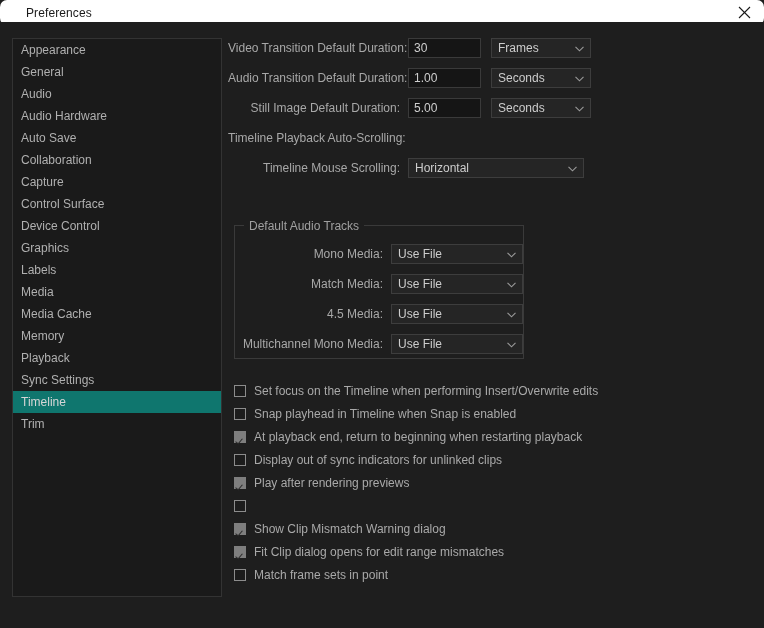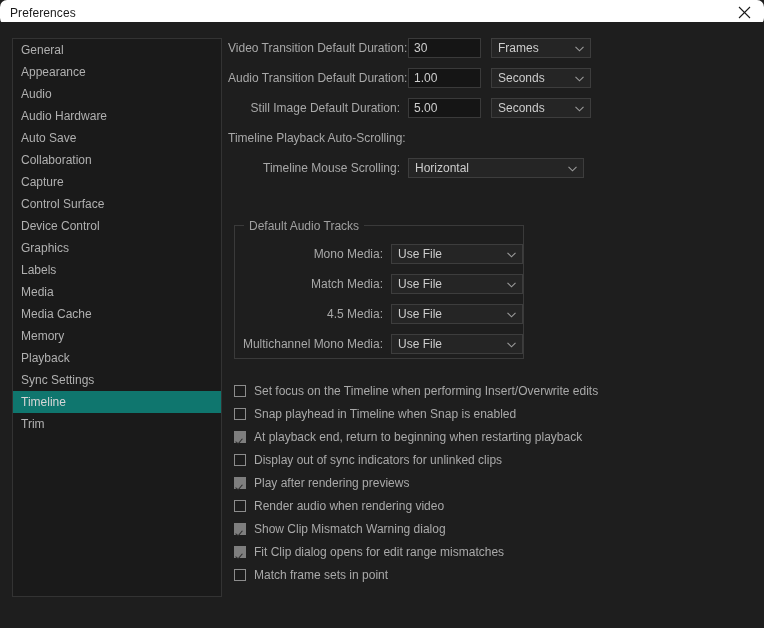--- a/index.html
+++ b/index.html
@@ -13,21 +13,21 @@
     position: relative;
   }
 
   
   .titlebar {
     height: 25px;
     background: #ffffff;
     display: flex;
     align-items: center;
     justify-content: space-between;
-    padding: 0 0 0 10px;
+    padding: 0 0 0 26px;
     border-radius: 7px;
   }
   .titlebar-title {
     font-size: 12px;
     color: #1a1a1a;
     letter-spacing: 0.1px;
   }
   .close-btn {
     width: 40px; height: 22px;
     display: flex; align-items: center; justify-content: center;
@@ -202,22 +202,22 @@
     <svg width="13" height="13" viewBox="0 0 13 13" aria-hidden="true">
       <line x1="1" y1="1" x2="12" y2="12" stroke="#1a1a1a" stroke-width="1.1"></line>
       <line x1="12" y1="1" x2="1" y2="12" stroke="#1a1a1a" stroke-width="1.1"></line>
     </svg>
   </span>
 </div>
 
 <div class="dialog-body">
 
   <div class="sidebar" id="sidebar">
+      <div class="side-item">Appearance</div>
       <div class="side-item">General</div>
-      <div class="side-item">Appearance</div>
       <div class="side-item">Audio</div>
       <div class="side-item">Audio Hardware</div>
       <div class="side-item">Auto Save</div>
       <div class="side-item">Collaboration</div>
       <div class="side-item">Capture</div>
       <div class="side-item">Control Surface</div>
       <div class="side-item">Device Control</div>
       <div class="side-item">Graphics</div>
       <div class="side-item">Labels</div>
       <div class="side-item">Media</div>
@@ -332,21 +332,20 @@
       <div class="chk-row">
         <span class="chk"></span>
         <span class="chk-label">Display out of sync indicators for unlinked clips</span>
       </div>
       <div class="chk-row">
         <span class="chk on"></span>
         <span class="chk-label">Play after rendering previews</span>
       </div>
       <div class="chk-row">
         <span class="chk"></span>
-        <span class="chk-label">Render audio when rendering video</span>
       </div>
       <div class="chk-row">
         <span class="chk on"></span>
         <span class="chk-label">Show Clip Mismatch Warning dialog</span>
       </div>
       <div class="chk-row">
         <span class="chk on"></span>
         <span class="chk-label">Fit Clip dialog opens for edit range mismatches</span>
       </div>
       <div class="chk-row">

